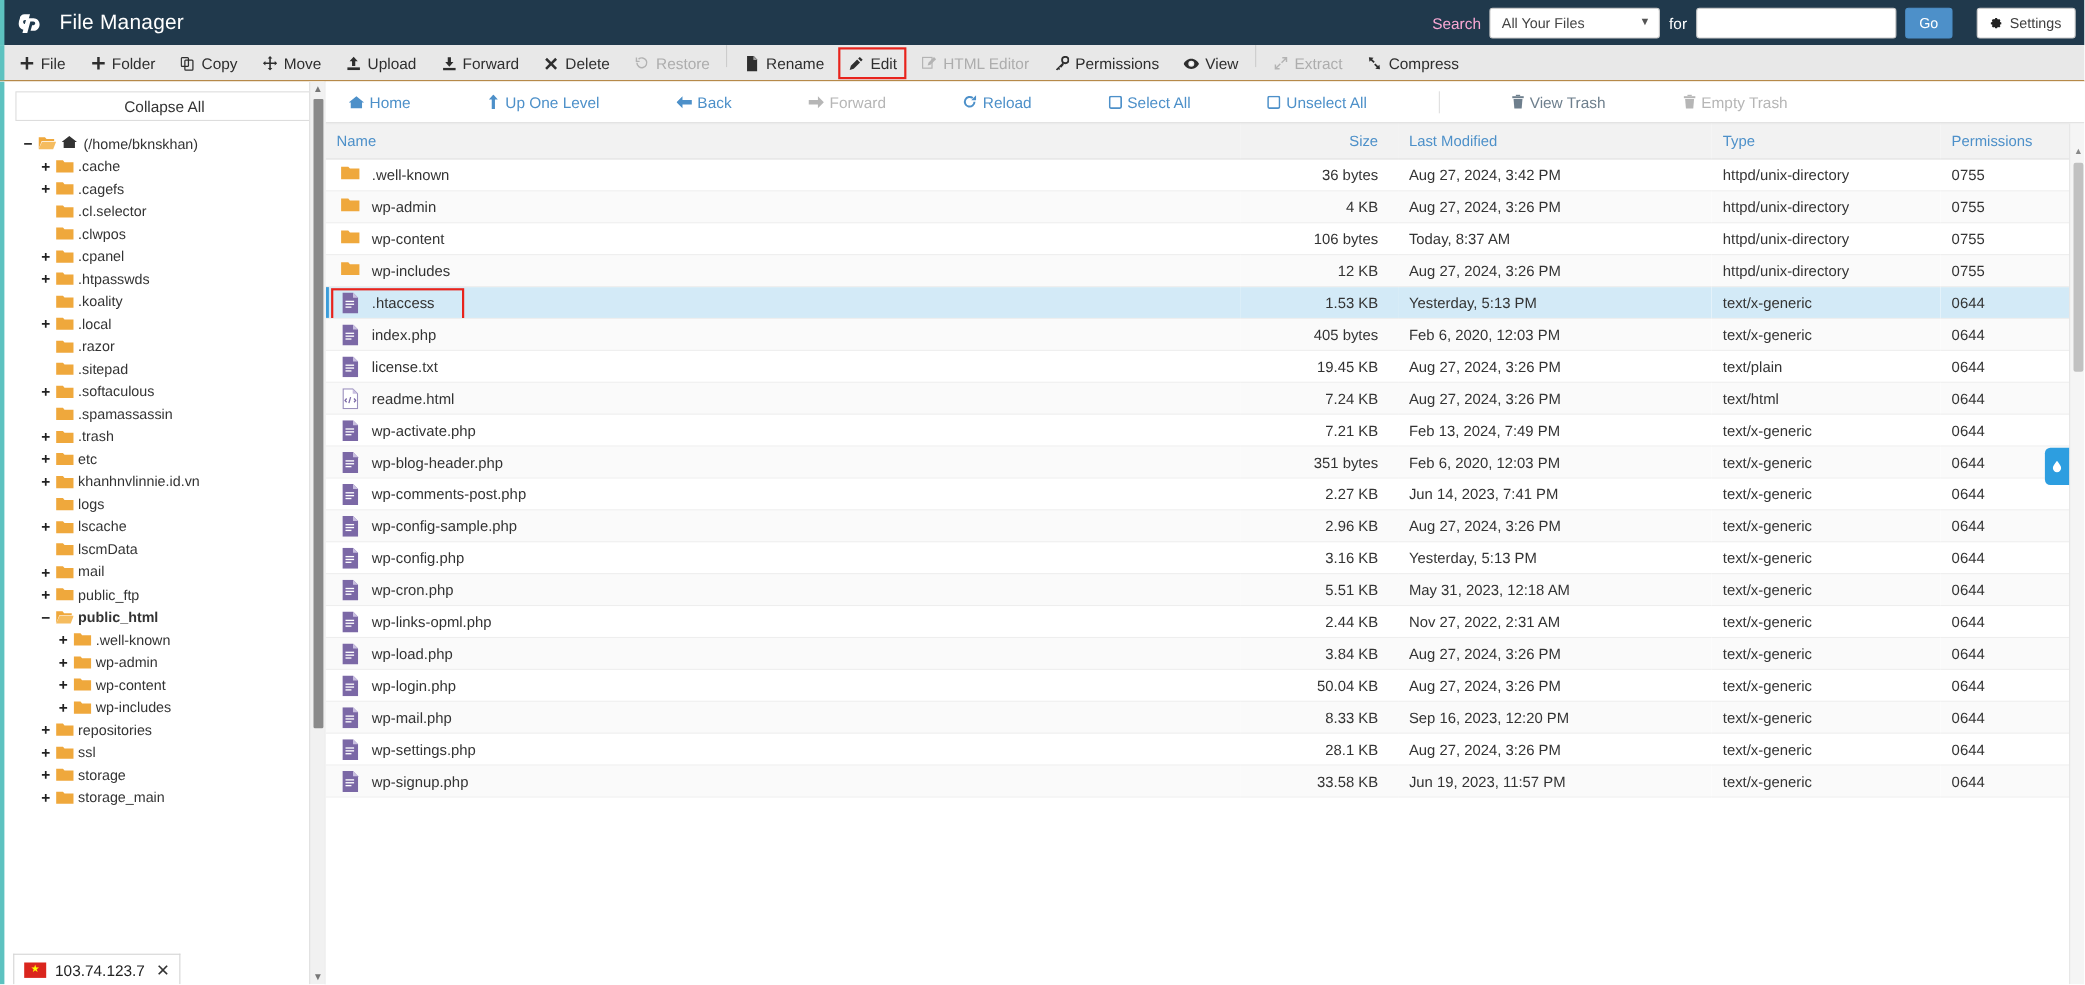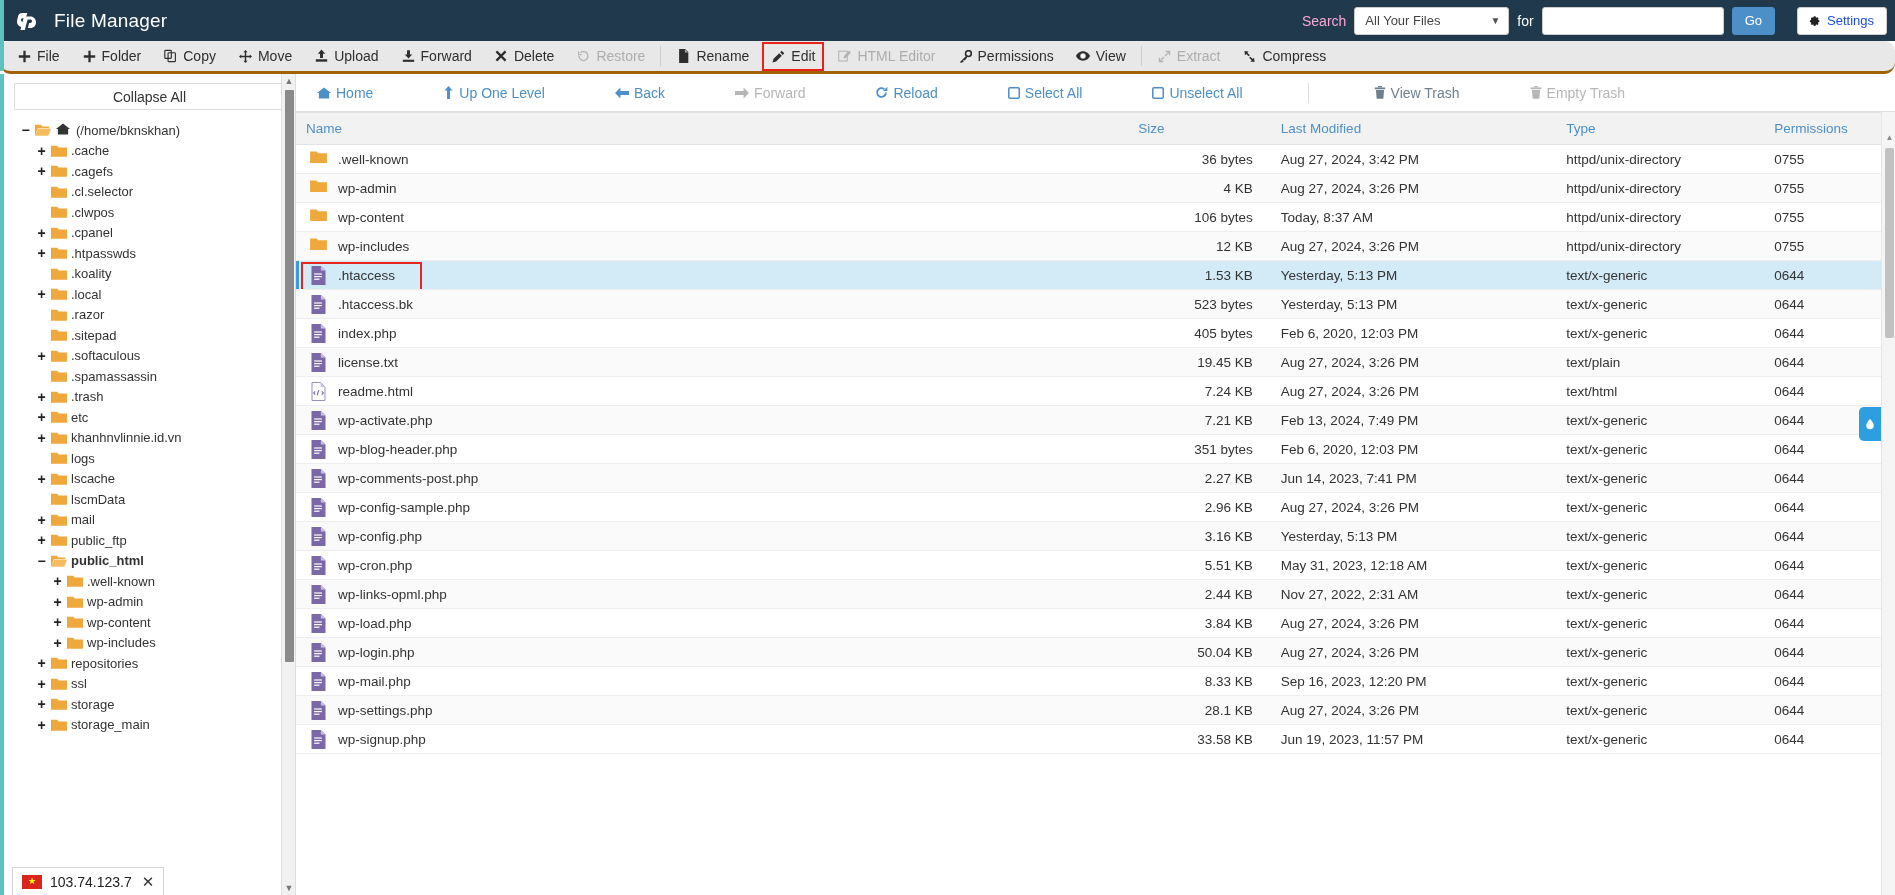--- a/index.html
+++ b/index.html
@@ -86,40 +86,38 @@
     border: 1px solid #4d90c9;
     border-radius: 3px;
     padding: 0 12px;
     font-size: 13px;
     margin-left: 8px;
     cursor: pointer;
   }
   .settings-btn {
     height: 28px;
     background: #fff;
-    color: #1d4ed8;
+    color: #404040;
     border: 1px solid #ccc;
     border-radius: 3px;
     padding: 0 12px 0 10px;
     font-size: 13px;
     margin-left: 22px;
     display: flex; align-items: center; gap: 6px;
     cursor: pointer;
   }
 
   
   #toolbar {
     height: 33px;
     background: #e8e8e8;
-    border-bottom: 3px solid #a16207;
+    border-bottom: 1px solid #a16207;
     display: flex;
-    align-items: center;
     padding-left: 6px;
     position: relative;
-    border-radius: 11px;
   }
   #toolbar .accent-edge {
     position: absolute; left: 0; top: 0; bottom: 0; width: 4px;
     background: #5dc2c0;
   }
   .tb-item {
     display: flex; align-items: center;
     gap: 5px;
     padding: 0 11px;
     height: 33px;
@@ -292,21 +290,21 @@
     border-top: 1px solid #e2e2e2;
     border-bottom: 1px solid #e2e2e2;
     height: 32px;
     text-align: left;
     font-weight: 400;
     font-size: 13.5px;
     color: #4d90c9;
     padding: 0 10px;
     cursor: pointer;
   }
-  table.files thead th.num { padding-right: 18px;}
+  table.files thead th.num { text-align: right; padding-right: 18px;}
   col.c-name { width: 700px; }
   col.c-size { width: 120px; }
   col.c-mod  { width: 240px; }
   col.c-type { width: 175px; }
   col.c-perm { width: 110px; }
 
   table.files tbody td {
     height: 29px;
     border-bottom: 1px solid #eee;
     font-size: 13.5px;
@@ -1034,42 +1032,20 @@
                     <svg width="17" height="19" viewBox="0 0 16 19">
                       <path fill="#7b68a6" d="M1 0h9.4L15 4.6V19H1z"></path>
                       <path fill="#c9bfe0" d="M10.4 0v4.6H15z"></path>
                       <g fill="#fff">
                         <rect x="3.6" y="7.4" width="7.8" height="1.2"></rect>
                         <rect x="3.6" y="10" width="7.8" height="1.2"></rect>
                         <rect x="3.6" y="12.6" width="5.4" height="1.2"></rect>
                       </g>
                     </svg>
                   </span>
-                  <span>.htaccess.bk</span>
-                </div>
-              </td>
-              <td class="num">523 bytes</td>
-              <td>Yesterday, 5:13 PM</td>
-              <td>text/x-generic</td>
-              <td>0644</td>
-            </tr>
-            <tr class="">
-              <td>
-                <div class="name-cell">
-                  <span class="ic">
-                    <svg width="17" height="19" viewBox="0 0 16 19">
-                      <path fill="#7b68a6" d="M1 0h9.4L15 4.6V19H1z"></path>
-                      <path fill="#c9bfe0" d="M10.4 0v4.6H15z"></path>
-                      <g fill="#fff">
-                        <rect x="3.6" y="7.4" width="7.8" height="1.2"></rect>
-                        <rect x="3.6" y="10" width="7.8" height="1.2"></rect>
-                        <rect x="3.6" y="12.6" width="5.4" height="1.2"></rect>
-                      </g>
-                    </svg>
-                  </span>
                   <span>index.php</span>
                 </div>
               </td>
               <td class="num">405 bytes</td>
               <td>Feb 6, 2020, 12:03 PM</td>
               <td>text/x-generic</td>
               <td>0644</td>
             </tr>
             <tr class="">
               <td>

